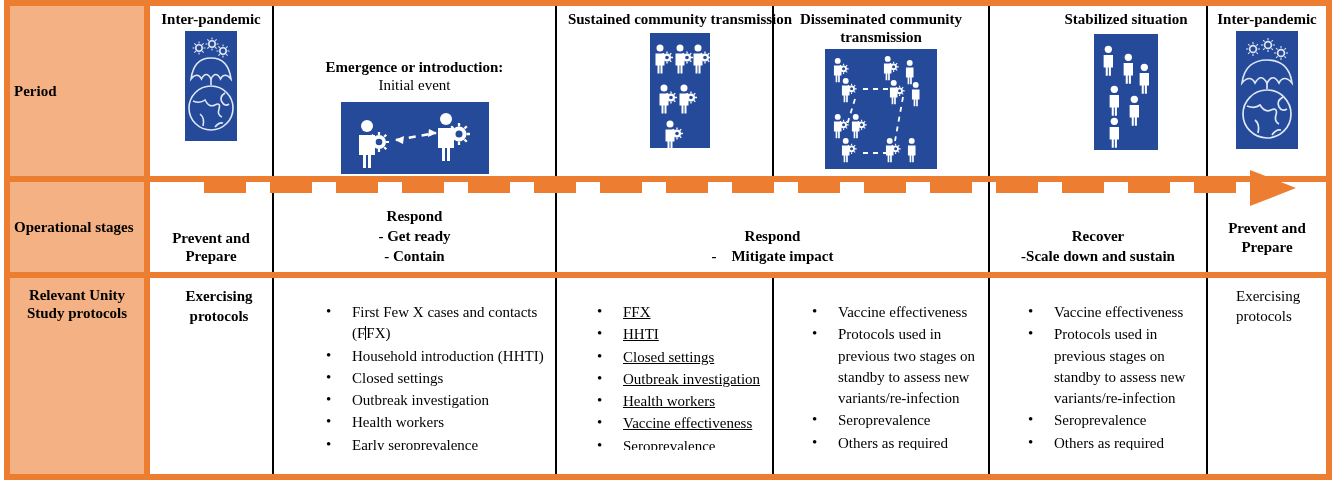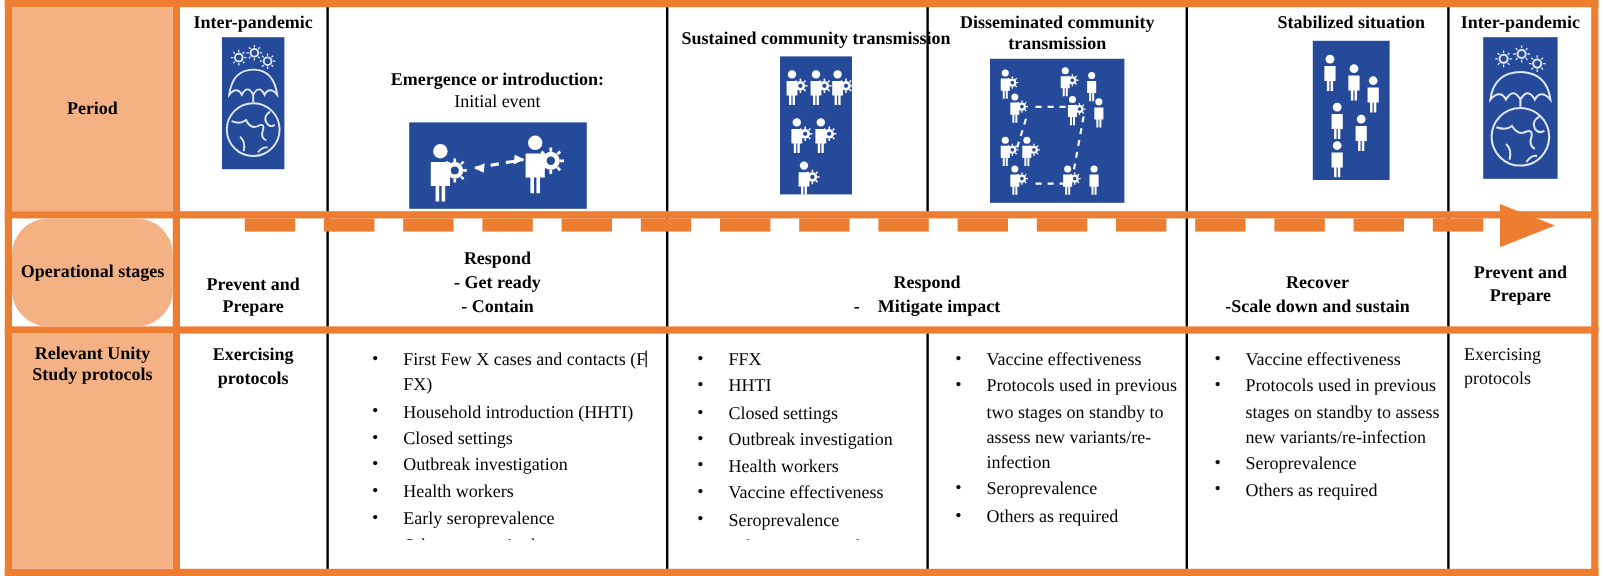--- a/index.html
+++ b/index.html
@@ -35,30 +35,30 @@
   .vdiv { position: absolute; width: 2px; background: #000000; }
 
   
   .hdr-cell {
     position: absolute;
     left: 10px;
     width: 134px;
     background: #F4B183;
     display: flex;
     align-items: center;
-    justify-content: center;
+    justify-content: flex-start;
     text-align: center;
     font-weight: bold;
     font-size: 15px;
     color: #000000;
     line-height: 1.22;
     padding: 2px 4px;
   }
   .hdr-period   { top: 6px;   height: 170px; }
-  .hdr-opstage  { top: 182px; height: 90px; border-radius: 30px; }
+  .hdr-opstage  { top: 182px; height: 90px; }
   .hdr-protocol { top: 278px; height: 196px; align-items: flex-start; padding-top: 8px; }
 
   
   .cell {
     position: absolute;
     color: #000;
     font-size: 15px;
     line-height: 1.3;
   }
 
@@ -91,26 +91,26 @@
     justify-content: flex-end;
     padding-bottom: 6px;
     text-align: center;
   }
   .ops-title { font-weight: bold; font-size: 15px; line-height: 1.25; }
   .ops-sub   { font-weight: bold; font-size: 15px; line-height: 1.35; }
 
   
   .proto-cell {
     top: 278px; height: 172px;
-    padding: 6px 6px 0 6px;
+    padding: 6px 6px 0 22px;
     overflow: hidden;
   }
   .proto-plain { font-size: 15px; line-height: 1.35; padding-left: 6px; padding-top: 2px;}
   ul.proto-list {
-    margin: 6px 0 0 0;
+    margin: 18px 0 0 0;
     padding: 0 0 0 30px;
     list-style: none;
   }
   ul.proto-list li {
     position: relative;
     font-size: 15px;
     line-height: 1.42;
     padding-left: 26px;
     margin-bottom: 1px;
   }
@@ -248,21 +248,21 @@
 
         <g stroke="#ffffff" stroke-width="2.6" fill="none" stroke-dasharray="7 6">
           <path d="M55 38 L95 31"></path>
         </g>
         <path d="M54 38 l9 -4 l-1 8 z" fill="#ffffff"></path>
         <path d="M96 31 l-9 4 l1 -8 z" fill="#ffffff"></path>
       </svg>
     </div>
   </div>
 
-  <div class="cell period-cell" style="left:557px; width:246px;justify-content:center;">
+  <div class="cell period-cell" style="left:557px; width:246px;">
     <div class="period-title">
       <span>Sustained community transmission</span>
     </div>
     <div class="icon-box" style="width:60px;height:115px;margin-top:2px;">
       <svg viewBox="0 0 60 115" width="60" height="115" aria-hidden="true">
         <g fill="#ffffff">
           <g transform="translate(2,8) scale(0.50)">
             <circle cx="16" cy="14" r="7"></circle>
               <path d="M7 25 h18 v24 h-4 v16 h-4 v-16 h-2 v16 h-4 v-16 h-4 z"></path>
             <g transform="translate(30,33)">
@@ -567,21 +567,21 @@
       <li><span>First Few X cases and contacts (F<span class="caret"></span>FX)</span></li>
       <li>Household introduction (HHTI)</li>
       <li>Closed settings</li>
       <li>Outbreak investigation</li>
       <li>Health workers</li>
       <li>Early seroprevalence</li>
       <li>Others as required</li>
     </ul>
   </div>
 
-  <div class="cell proto-cell" style="left:557px; width:215px;">
+  <div class="cell proto-cell" style="left:557px; width:215px;text-decoration:underline;">
     <ul class="proto-list" style="padding-left:18px;">
       <li>FFX</li>
       <li>HHTI</li>
       <li>Closed settings</li>
       <li>Outbreak investigation</li>
       <li>Health workers</li>
       <li>Vaccine effectiveness</li>
       <li>Seroprevalence</li>
       <li>Others as required</li>
     </ul>

